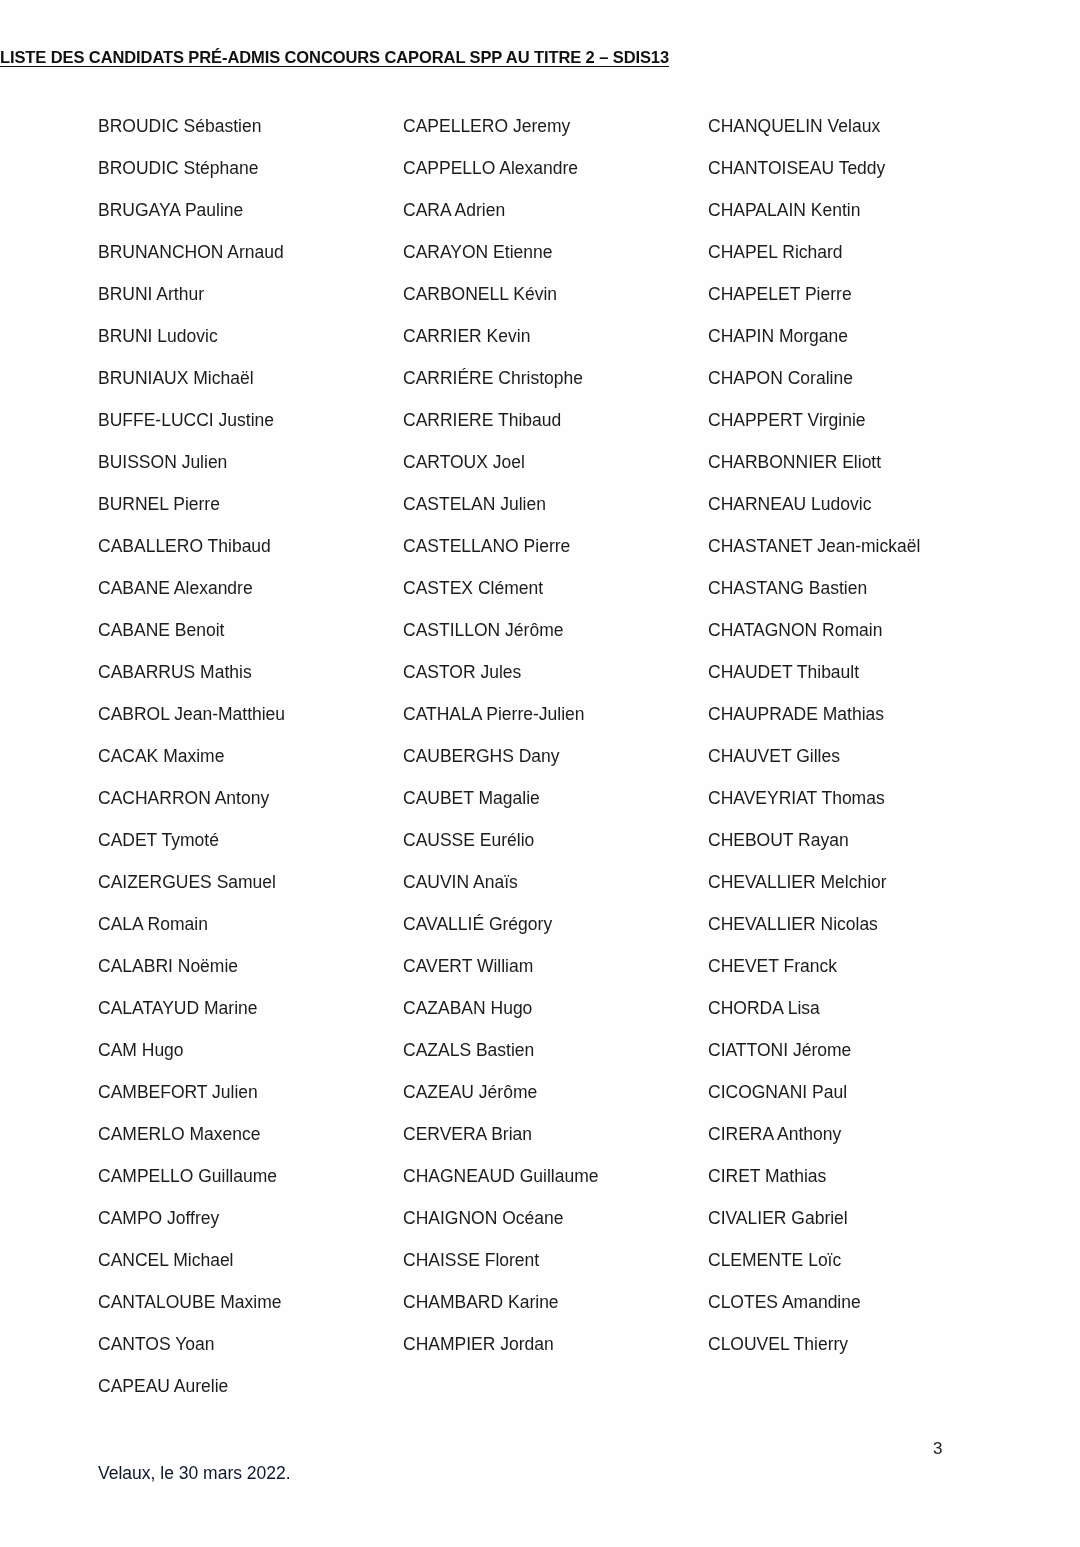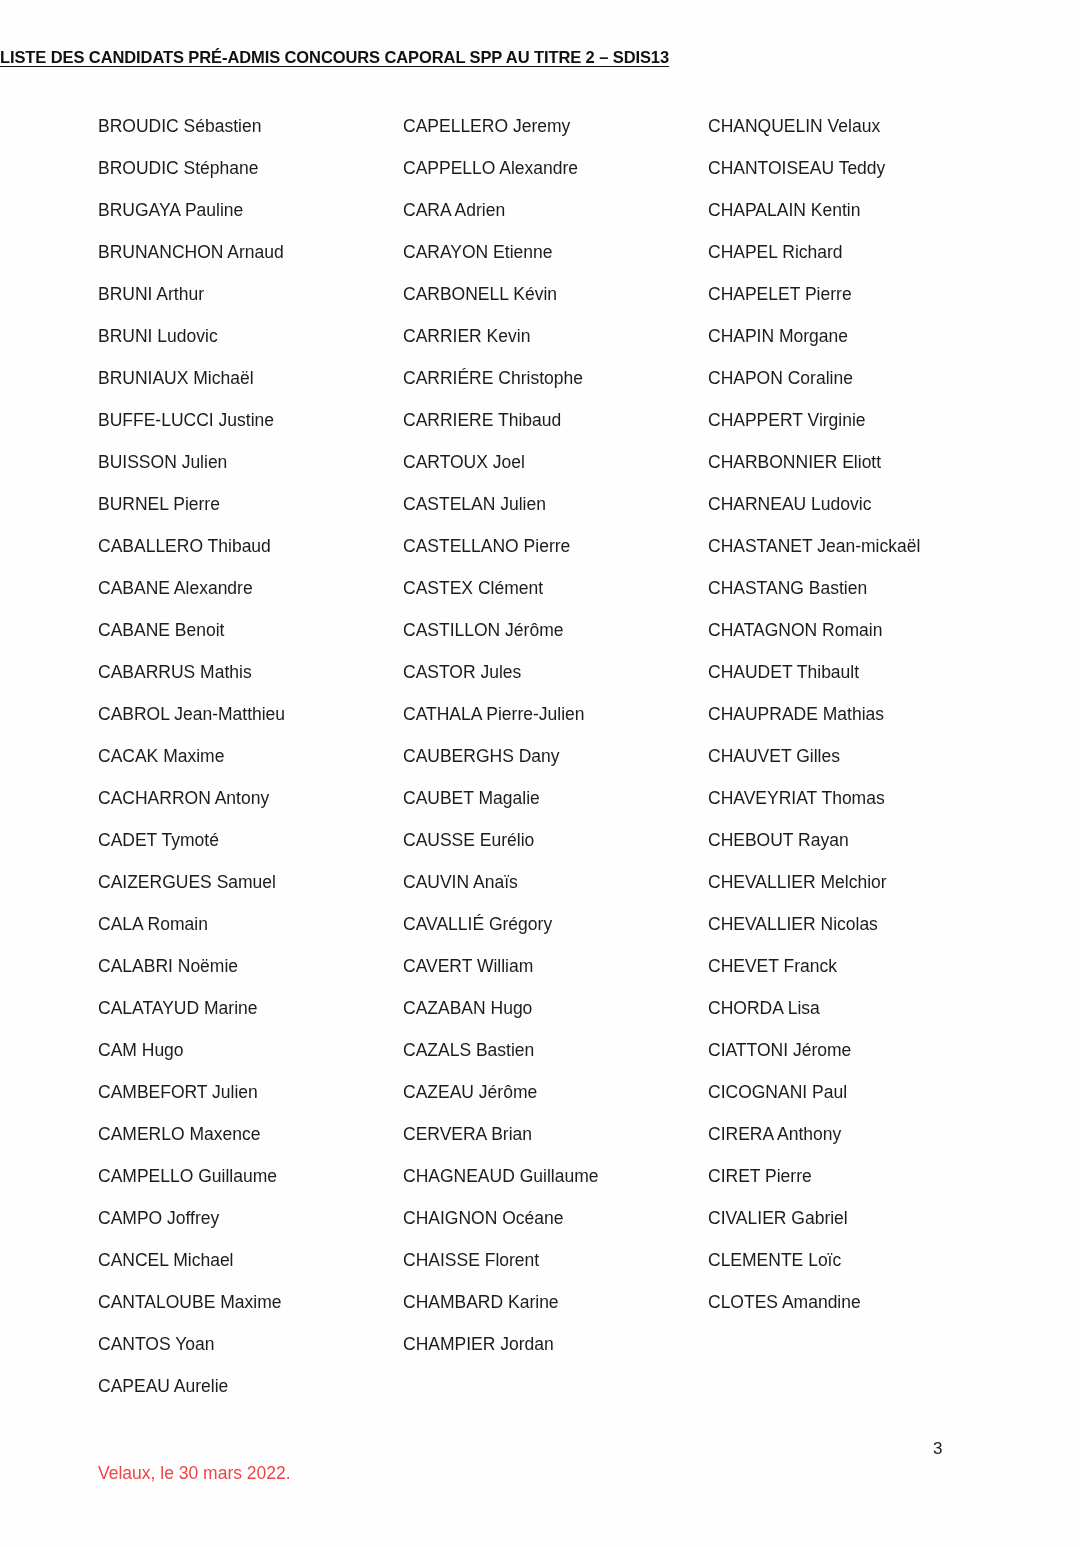--- a/index.html
+++ b/index.html
@@ -59,21 +59,21 @@
       top: 1439px;
       left: 933px;
       font-size: 17px;
       color: #1c1c1c;
     }
     .footer-date {
       position: absolute;
       top: 1463px;
       left: 98px;
       font-size: 17.5px;
-      color: #ef4444;
+      color: #0f172a;
     }
   </style>
 </head>
 <body>
 
 <div class="page">
   <div class="title">LISTE DES CANDIDATS PRÉ-ADMIS CONCOURS CAPORAL SPP AU TITRE 2 – SDIS13</div>
 
   <div class="columns">
     <div class="col">
@@ -160,22 +160,23 @@
         <div class="name">CHAUVET Gilles</div>
         <div class="name">CHAVEYRIAT Thomas</div>
         <div class="name">CHEBOUT Rayan</div>
         <div class="name">CHEVALLIER Melchior</div>
         <div class="name">CHEVALLIER Nicolas</div>
         <div class="name">CHEVET Franck</div>
         <div class="name">CHORDA Lisa</div>
         <div class="name">CIATTONI Jérome</div>
         <div class="name">CICOGNANI Paul</div>
         <div class="name">CIRERA Anthony</div>
-        <div class="name">CIRET Pierre</div>
+        <div class="name">CIRET Mathias</div>
         <div class="name">CIVALIER Gabriel</div>
         <div class="name">CLEMENTE Loïc</div>
         <div class="name">CLOTES Amandine</div>
+        <div class="name">CLOUVEL Thierry</div>
       </div>
   </div>
 
   <div class="page-number">3</div>
   <div class="footer-date">Velaux, le 30 mars 2022.</div>
 </div>
 
 </body></html>

